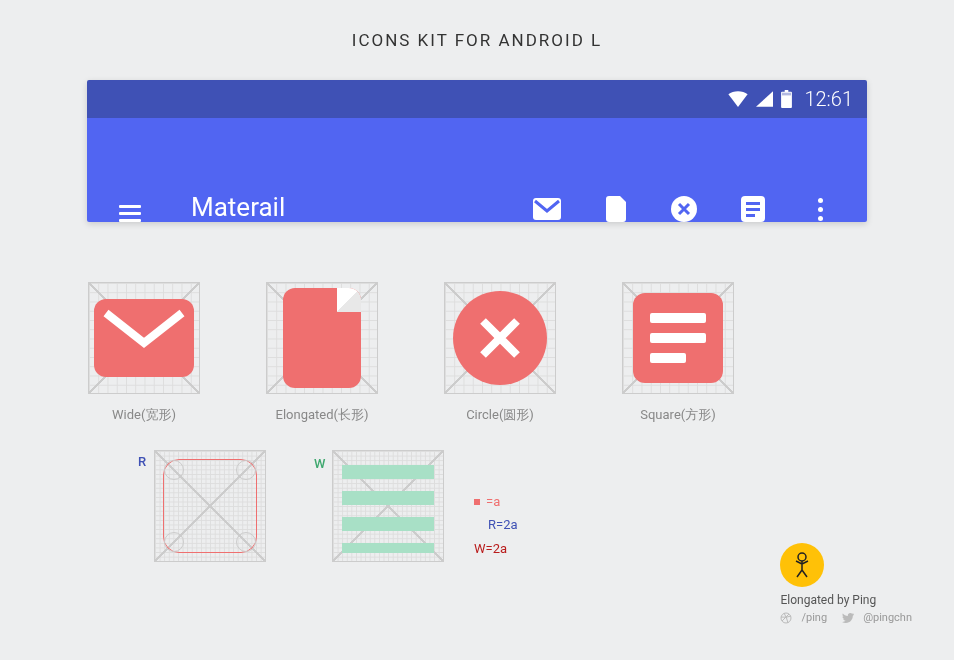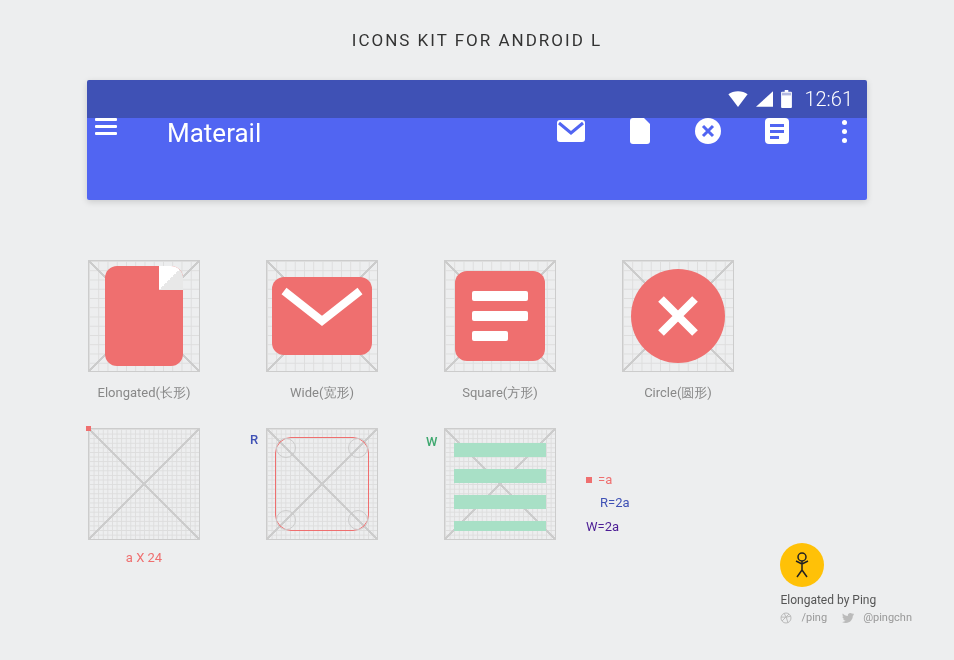--- a/index.html
+++ b/index.html
@@ -39,24 +39,24 @@
     gap: 8px;
     color: #fff;
   }
   .status-bar .time {
     font-size: 20px;
     font-weight: 300;
     margin-left: 4px;
   }
   .app-bar {
     background: #5165f2;
-    height: 82px;
+    height: 104px;
     display: flex;
-    align-items: flex-start;
-    padding: 0 8px;
+    align-items: flex-end;
+    padding: 0 32px;
     color: #fff;
   }
   .hamburger {
     display:flex;
     flex-direction: column;
     gap:4px;
   }
   .hamburger span {
     display:block;
     width:22px;
@@ -180,21 +180,21 @@
   .w-label {position:absolute;top:6px;left:-18px;font-size:13px;color:#3fa86f;font-weight:500;}
   .green-stripe {
     position:absolute;left:9px;right:9px;height:14px;background:#a8e0c6;
   }
   .legend {
     margin-left:30px;margin-top:40px;font-size:13px;line-height:1.8;
   }
   .legend .a {color:#ef6f6f;}
   .legend .a::before{content:"";display:inline-block;width:6px;height:6px;background:#ef6f6f;margin-right:6px;vertical-align:1px;}
   .legend .r {color:#3f51b5;margin-left:14px;}
-  .legend .w {color:#4c1d95;}
+  .legend .w {color:#b91c1c;}
 
   .credit {
     position:absolute;right:42px;bottom:36px;font-size:12px;color:#888;
   }
   .avatar {
     width:44px;height:44px;background:#ffc107;border-radius:50%;display:flex;align-items:center;justify-content:center;margin-bottom:6px;
   }
   .avatar svg {width:20px;height:26px;}
   .credit-name {font-size:12px;color:#555;margin-bottom:4px;}
   .credit-handles {display:flex;align-items:center;gap:9px;font-size:11px;color:#999;}
@@ -250,75 +250,69 @@
           <span></span>
         </div>
     </div>
   </div>
 </div>
 
 <div class="specimens">
   <div class="specimen">
     <div class="gridbox">
       <div class="shape-center">
-        <div class="rounded-rect-tall">
-          <div class="fold"></div>
-        </div>
-      </div>
-    </div>
-    <div class="specimen-label">Elongated(长形)</div>
-  </div>
-
-  <div class="specimen">
-    <div class="gridbox">
-      <div class="shape-center">
         <div class="rounded-rect-wide">
           <svg width="100" height="78" viewBox="0 0 100 78" style="position:absolute;top:0;">
               <path d="M12 14 L50 44 L88 14" fill="none" stroke="#fff" stroke-width="8"></path>
             </svg>
         </div>
       </div>
     </div>
     <div class="specimen-label">Wide(宽形)</div>
+  </div>
+
+  <div class="specimen">
+    <div class="gridbox">
+      <div class="shape-center">
+        <div class="rounded-rect-tall">
+          <div class="fold"></div>
+        </div>
+      </div>
+    </div>
+    <div class="specimen-label">Elongated(长形)</div>
+  </div>
+
+  <div class="specimen">
+    <div class="gridbox">
+      <div class="shape-center">
+        <div class="circ">
+          <svg width="50" height="50" viewBox="0 0 50 50">
+              <path d="M8 8 L42 42 M42 8 L8 42" stroke="#fff" stroke-width="8"></path>
+            </svg>
+        </div>
+      </div>
+    </div>
+    <div class="specimen-label">Circle(圆形)</div>
   </div>
 
   <div class="specimen">
     <div class="gridbox">
       <div class="shape-center">
         <div class="sq">
           <div class="line"></div>
           <div class="line"></div>
           <div class="line short"></div>
         </div>
       </div>
     </div>
     <div class="specimen-label">Square(方形)</div>
   </div>
-
-  <div class="specimen">
-    <div class="gridbox">
-      <div class="shape-center">
-        <div class="circ">
-          <svg width="50" height="50" viewBox="0 0 50 50">
-              <path d="M8 8 L42 42 M42 8 L8 42" stroke="#fff" stroke-width="8"></path>
-            </svg>
-        </div>
-      </div>
-    </div>
-    <div class="specimen-label">Circle(圆形)</div>
-  </div>
 </div>
 
 <div class="bottom-row">
-  <div style="width:112px;">
-    <div class="small-grid">
-      <div class="px-dot"></div>
-    </div>
-    <div class="ax24">a X 24</div>
-  </div>
 
   <div style="width:112px;margin-left:66px;position:relative;">
     <div class="r-label">R</div>
     <div class="small-grid">
       <div class="r-box">
         <div class="corner c-tl"></div>
           <div class="corner c-tr"></div>
           <div class="corner c-bl"></div>
           <div class="corner c-br"></div>
       </div>

